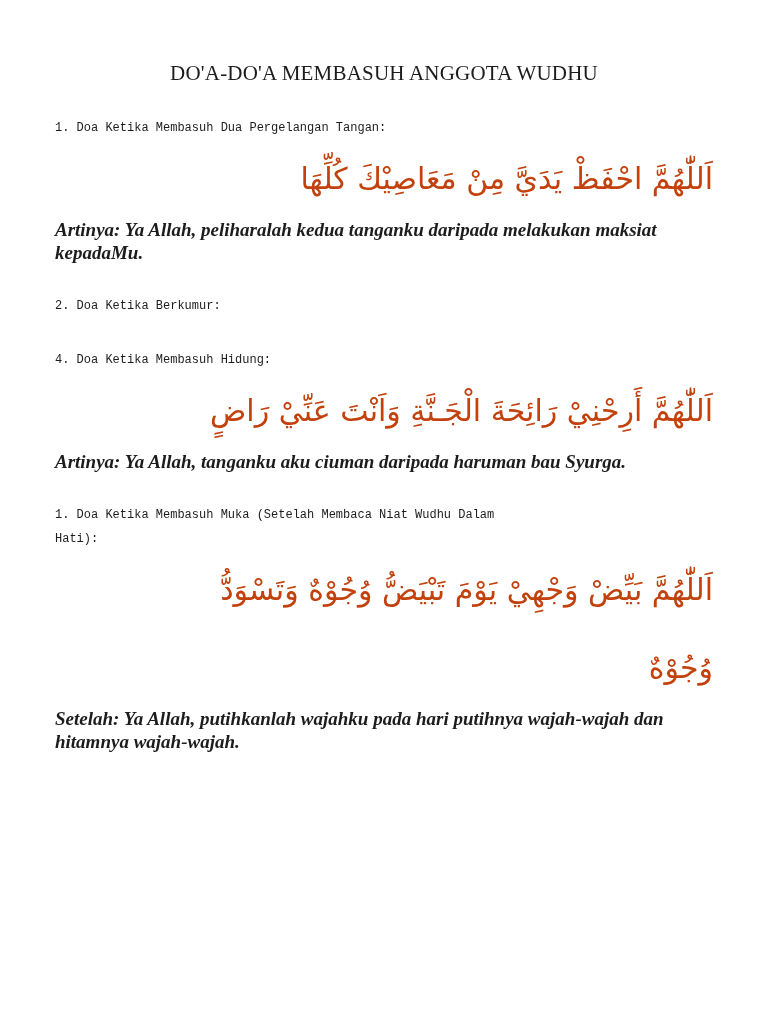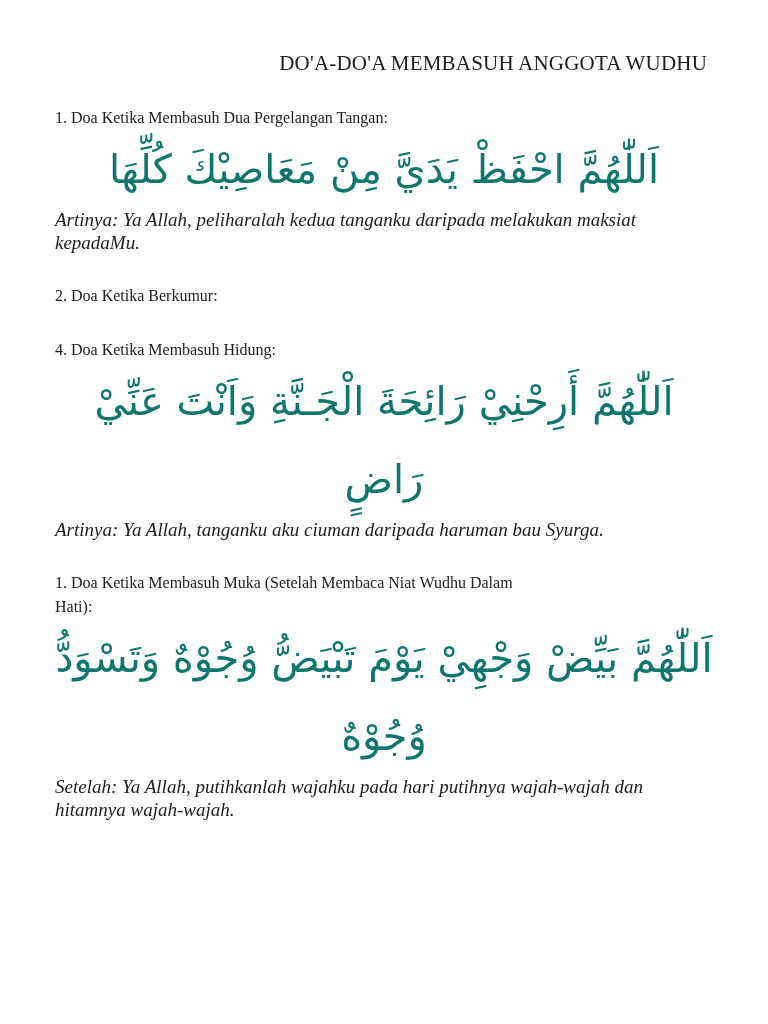--- a/index.html
+++ b/index.html
@@ -16,53 +16,55 @@
     -webkit-font-smoothing: antialiased;
   }
   .page {
     box-sizing: border-box;
     width: 768px;
     height: 1024px;
     padding: 44px 55px 0 55px;
     background: #ffffff;
   }
   .doc-title {
-    margin: 6px;
+    margin: 16px;
     font-size: 21px;
     font-weight: normal;
     line-height: 26px;
-    text-align: right;
+    text-align: center;
     letter-spacing: 0.2px;
     white-space: pre-line;
   }
   .doa-section {
     margin-top: 30px;
   }
   .section-heading {
     margin: 0;
-    font-size: 16px;
+    font-size: 12px;
     line-height: 24px;
     white-space: pre-line;
+    font-family: Liberation Mono, monospace;
   }
   .arabic {
     margin: 0;
     direction: rtl;
-    text-align: center;
+    text-align: right;
     font-family: "DejaVu Sans", sans-serif;
-    font-size: 40px;
+    font-size: 30px;
     line-height: 78px;
     white-space: pre-line;
-    color: #0f766e;
+    color: #c2410c;
   }
   .translation {
     margin: 0;
     font-style: italic;
     font-size: 19px;
     line-height: 23px;
     white-space: pre-line;
+    font-weight: bold;
   }
 </style>
 </head>
 <body style="background: rgb(255, 255, 255); color: rgb(28, 28, 28);">
 
 <div class="page">
 
   <h1 class="doc-title">DO'A-DO'A MEMBASUH ANGGOTA WUDHU</h1>
 
   <section class="doa-section">

